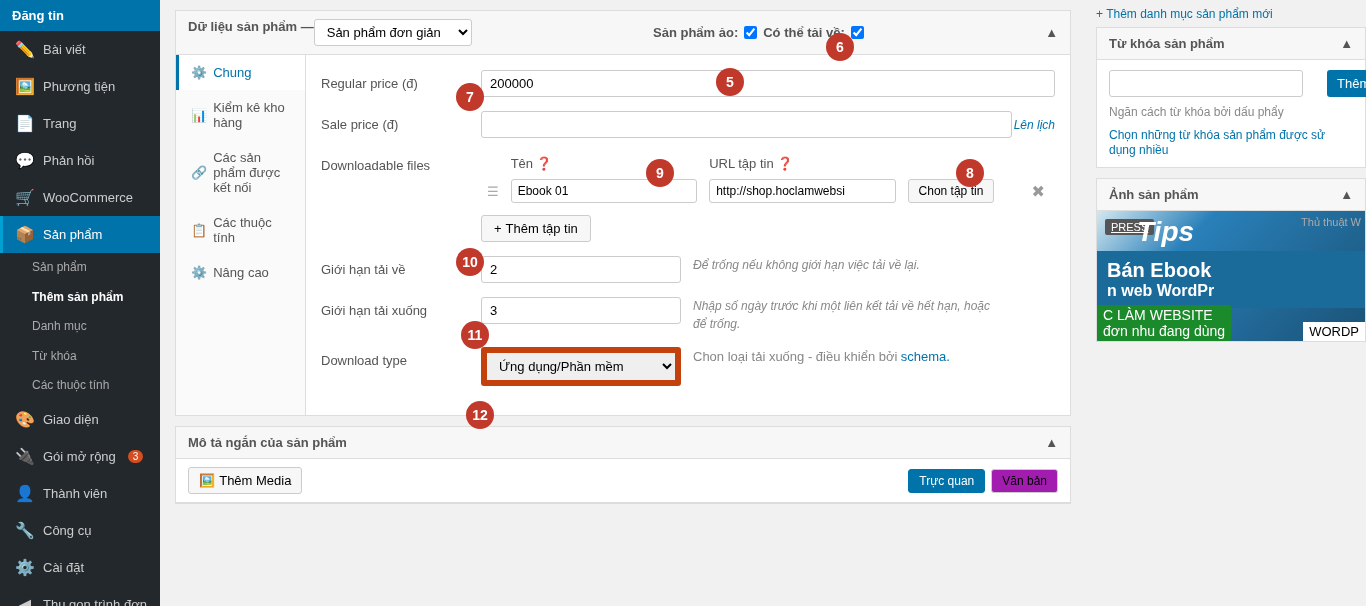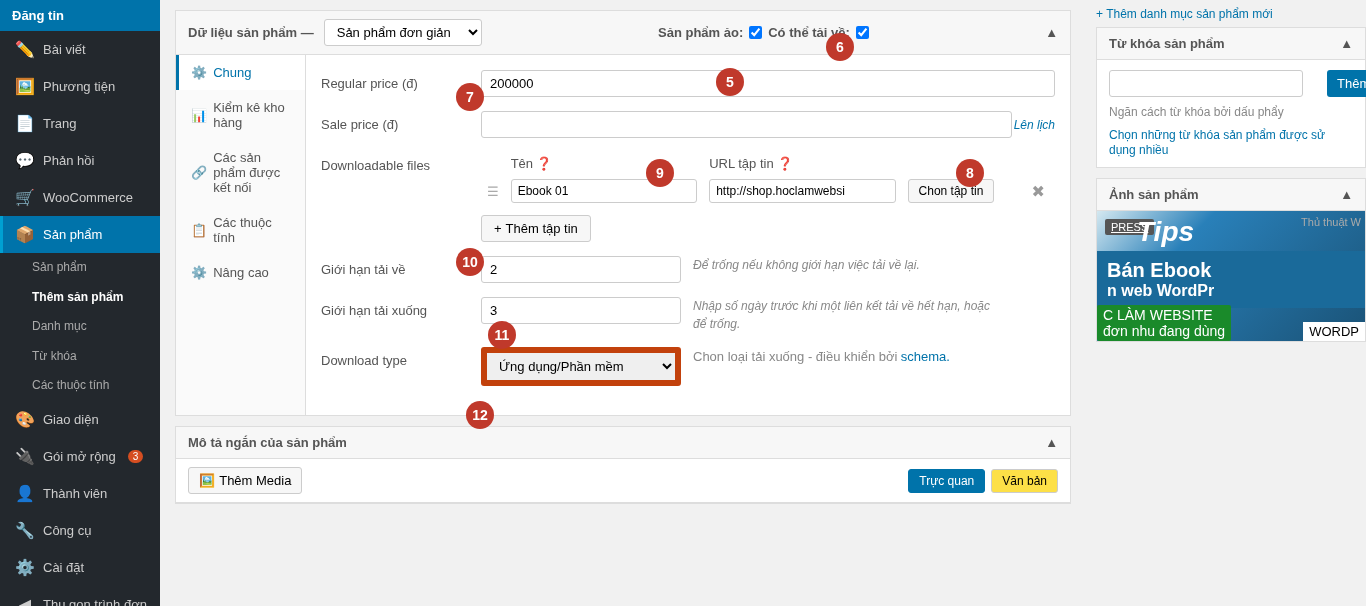--- a/index.html
+++ b/index.html
@@ -56,22 +56,21 @@
       border-bottom: 1px solid #ddd;
       padding: 8px 12px;
       display: flex;
       align-items: center;
       justify-content: space-between;
       font-weight: bold;
       color: #555;
     }
     .panel-header-left {
       display: flex;
-      align-items: center;
-      gap: 10px;
+      align-items: flex-start;
     }
     .panel-header select {
       border: 1px solid #ccc;
       padding: 4px 8px;
       background: #fff;
       border-radius: 3px;
       font-size: 13px;
     }
     .panel-header .virtual-section {
       display: flex;
@@ -277,21 +276,21 @@
       padding: 5px 10px;
       border-radius: 3px;
       cursor: pointer;
       font-size: 12px;
       display: flex;
       align-items: center;
       gap: 4px;
     }
     .desc-view-btns { margin-left: auto; display: flex; gap: 6px; }
     .desc-view-btn {
-      background: #fde047;
+      background: #a21caf;
       border: 1px solid #ccc;
       padding: 4px 10px;
       border-radius: 3px;
       cursor: pointer;
       font-size: 12px;
     }
     .desc-view-btn.active { background: #0073aa; color: #fff; border-color: #0073aa; }
 
     
     .step-circle {
@@ -505,21 +504,21 @@
     <div style="position:absolute; top:148px; left:780px;">
       <div class="step-circle" style="background:#c0392b; font-size:14px; width:28px; height:28px;">8</div>
     </div>
     <div style="position:absolute; top:148px; left:470px;">
       <div class="step-circle" style="background:#c0392b; font-size:14px; width:28px; height:28px;">9</div>
     </div>
     <div style="position:absolute; top:237px; left:280px;">
       <div class="step-circle" style="background:#c0392b; font-size:14px; width:28px; height:28px;">10</div>
     </div>
     <div style="position:absolute; top:310px; left:285px;">
-      <div class="step-circle" style="background:#c0392b; font-size:14px; width:28px; height:28px;margin-left:27px;">11</div>
+      <div class="step-circle" style="background:#c0392b; font-size:14px; width:28px; height:28px;">11</div>
     </div>
     <div style="position:absolute; top:390px; left:290px;">
       <div class="step-circle" style="background:#c0392b; font-size:14px; width:28px; height:28px;">12</div>
     </div>
   </div>
 
   <div class="desc-panel">
     <div class="desc-panel-header">
       <span>Mô tả ngắn của sản phẩm</span>
       <span style="cursor:pointer;">▲</span>

